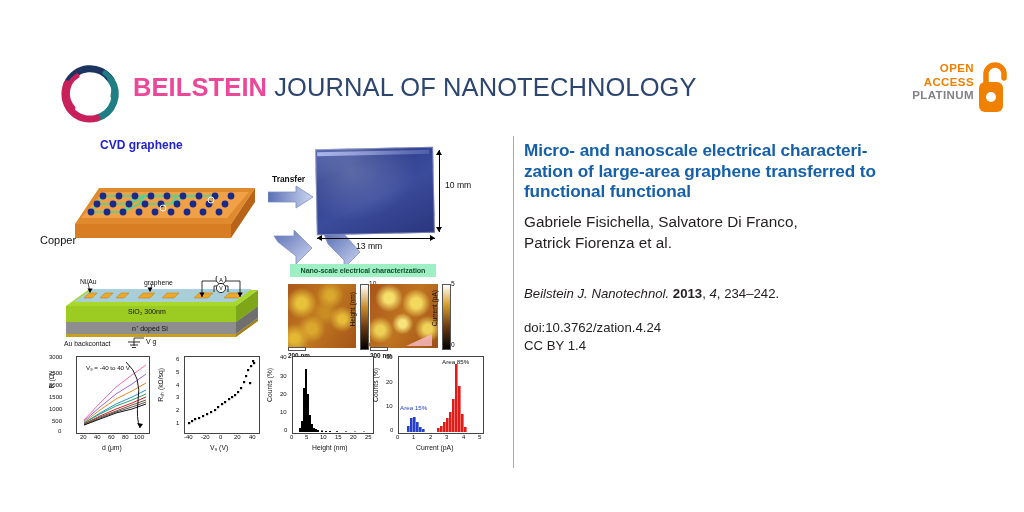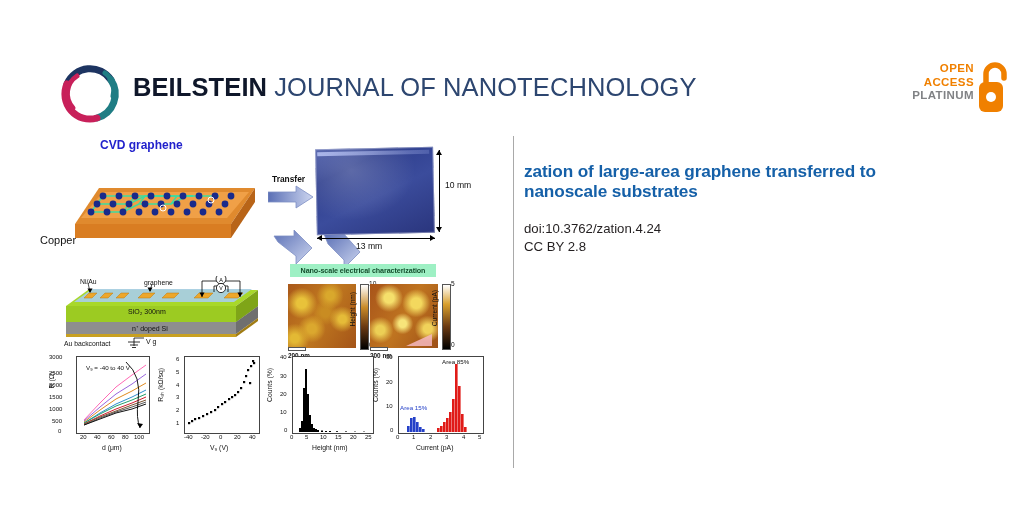--- a/index.html
+++ b/index.html
@@ -16,21 +16,21 @@
   }
   #brand-logo{
     position:absolute;left:53px;top:56px;width:74px;height:74px;
   }
   #brand-logo svg{display:block;}
   #journal-title{
     position:absolute;left:133px;top:73px;
     font-size:25.5px;letter-spacing:.1px;
     color:#1d3461;white-space:nowrap;
   }
-  #journal-title .bold{font-weight:bold;color:#0f172a;margin-top:24px;}
+  #journal-title .bold{font-weight:bold;color:#ec4899;margin-top:24px;}
   #journal-title .light{font-weight:normal;color:#2d4670;}
 
   #oa-badge{
     position:absolute;left:904px;top:60px;width:106px;height:62px;
   }
   #oa-words{
     position:absolute;right:36px;top:2px;
     text-align:right;line-height:13.5px;
   }
   #oa-words div{font-size:11.5px;font-weight:bold;letter-spacing:.4px;}
@@ -517,19 +517,29 @@
     <div class="tick" style="left:73px;top:80px;">3</div>
     <div class="tick" style="left:90px;top:80px;">4</div>
     <div class="tick" style="left:106px;top:80px;">5</div>
     <div class="annot" style="left:28px;top:50px;color:#2440c8;">Area 15%</div>
     <div class="annot" style="left:70px;top:4px;color:#111;">Area 85%</div>
   </div>
 </div>
 
 <div id="article-meta">
   <h1 id="article-title">
-    <br>
+    <span>Micro- and nanoscale electrical characteri-</span><br>
     <span>zation of large-area graphene transferred to</span><br>
-    <span>nanoscale substrates</span>
+    <span>functional functional</span>
   </h1>
+  <p id="article-authors">
+    <span>Gabriele Fisichella, Salvatore Di Franco,</span><br>
+    <span>Patrick Fiorenza et al.</span>
+  </p>
+  <p id="article-citation">
+    <span>Beilstein J. Nanotechnol.</span>
+    <span class="yr">2013</span><span class="pp">,</span>
+    <span class="vol">4</span><span class="pp">,</span>
+    <span class="pp">234–242.</span>
+  </p>
   <p id="article-doi">doi:10.3762/zation.4.24</p>
-  <p id="article-license">CC BY 2.8</p>
+  <p id="article-license">CC BY 1.4</p>
 </div>
 
 </body></html>

